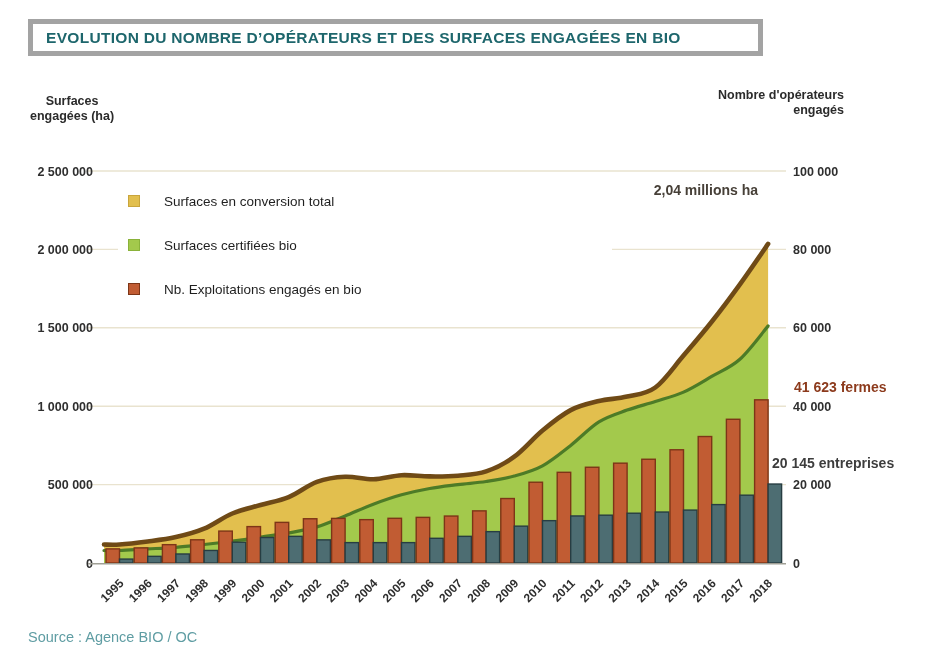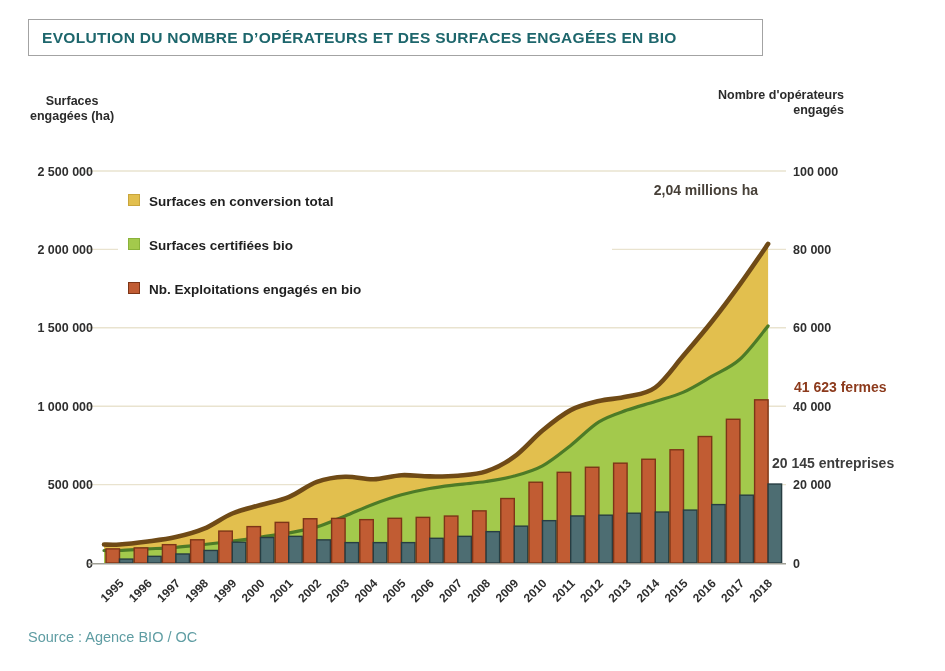--- a/index.html
+++ b/index.html
@@ -3,34 +3,34 @@
 <meta charset="utf-8">
 <style>
   html,body{margin:0;padding:0;background:#ffffff;}
   .stage{
     position:relative;width:945px;height:671px;background:#ffffff;overflow:hidden;
     font-family:"Liberation Sans","DejaVu Sans",sans-serif;
   }
   #chart-svg{position:absolute;left:0;top:0;}
   .title-box{
     position:absolute;left:28px;top:19px;width:735px;height:37px;
-    border:1px solid #a3a3a3;display:flex;align-items:center;padding-left:13px;box-sizing:border-box;
+    border:5px solid #a3a3a3;display:flex;align-items:center;padding-left:13px;box-sizing:border-box;
   }
   .title-box span{
     font-size:15.5px;font-weight:bold;color:#1d666c;letter-spacing:0.3px;
   }
   .axis-title{position:absolute;font-size:12.5px;font-weight:bold;color:#2b2b2b;line-height:15px;}
   .axis-left{left:30px;top:94px;text-align:center;}
   .axis-right{right:101px;top:88px;text-align:right;}
   .legend{
     position:absolute;left:118px;top:186px;width:494px;height:116px;
     background:#ffffff;display:flex;flex-direction:column;justify-content:space-between;
     padding:8px 0 6px 10px;box-sizing:border-box;
   }
-  .legend-row{display:flex;align-items:flex-start;gap:9px;height:14px;font-weight:bold;}
+  .legend-row{display:flex;align-items:center;gap:24px;height:14px;}
   .legend-swatch{width:12px;height:12px;flex:0 0 12px;box-sizing:border-box;border:1px solid transparent;}
   .legend-label{font-size:13.5px;color:#1f1f1f;white-space:nowrap;}
   .ann{position:absolute;font-weight:bold;font-size:14px;white-space:nowrap;}
   .ann-total{right:187px;top:182px;color:#474038;}
   .ann-fermes{left:794px;top:379px;color:#8c3a1c;}
   .ann-entreprises{left:772px;top:455px;color:#3d3d3d;}
   .source{position:absolute;left:28px;top:629px;font-size:14.5px;color:#5f9da3;}
 </style>
 </head>
 <body>

